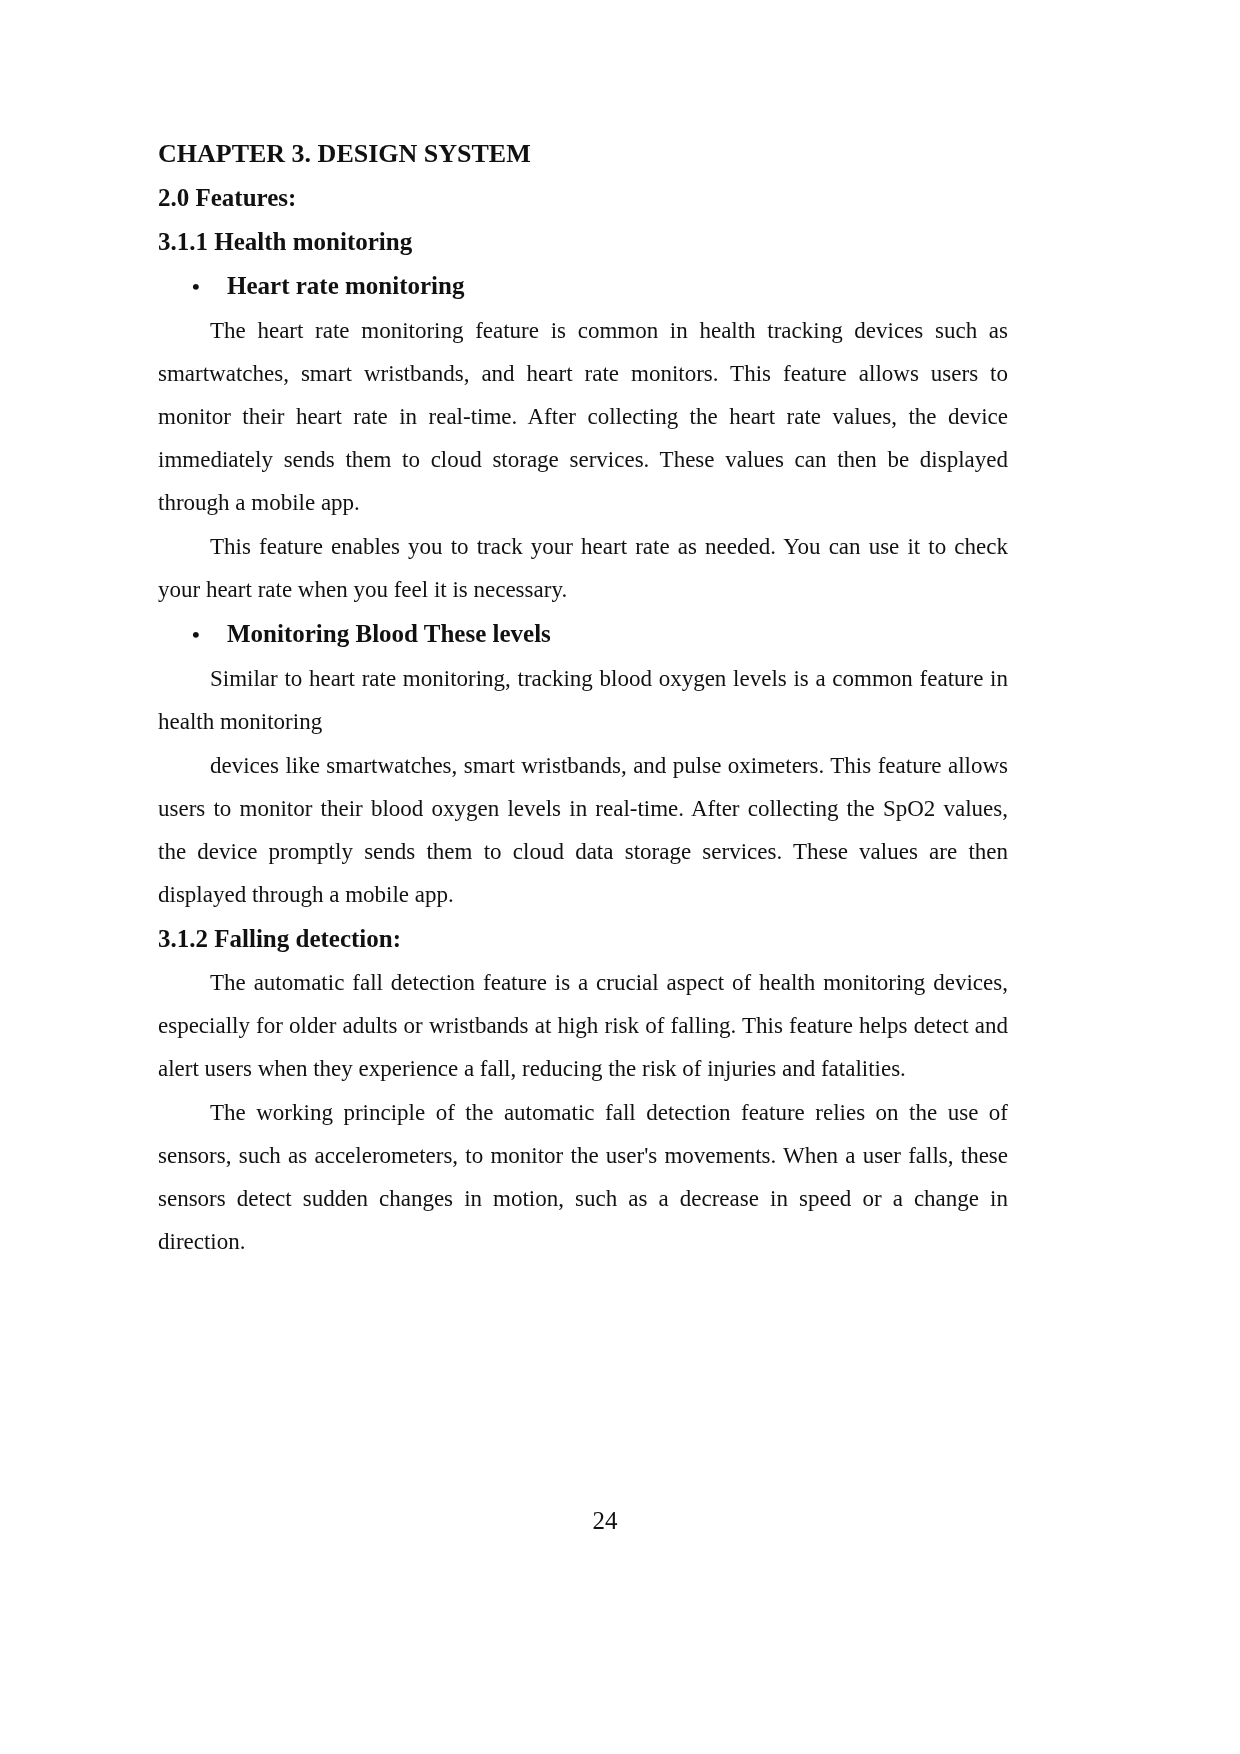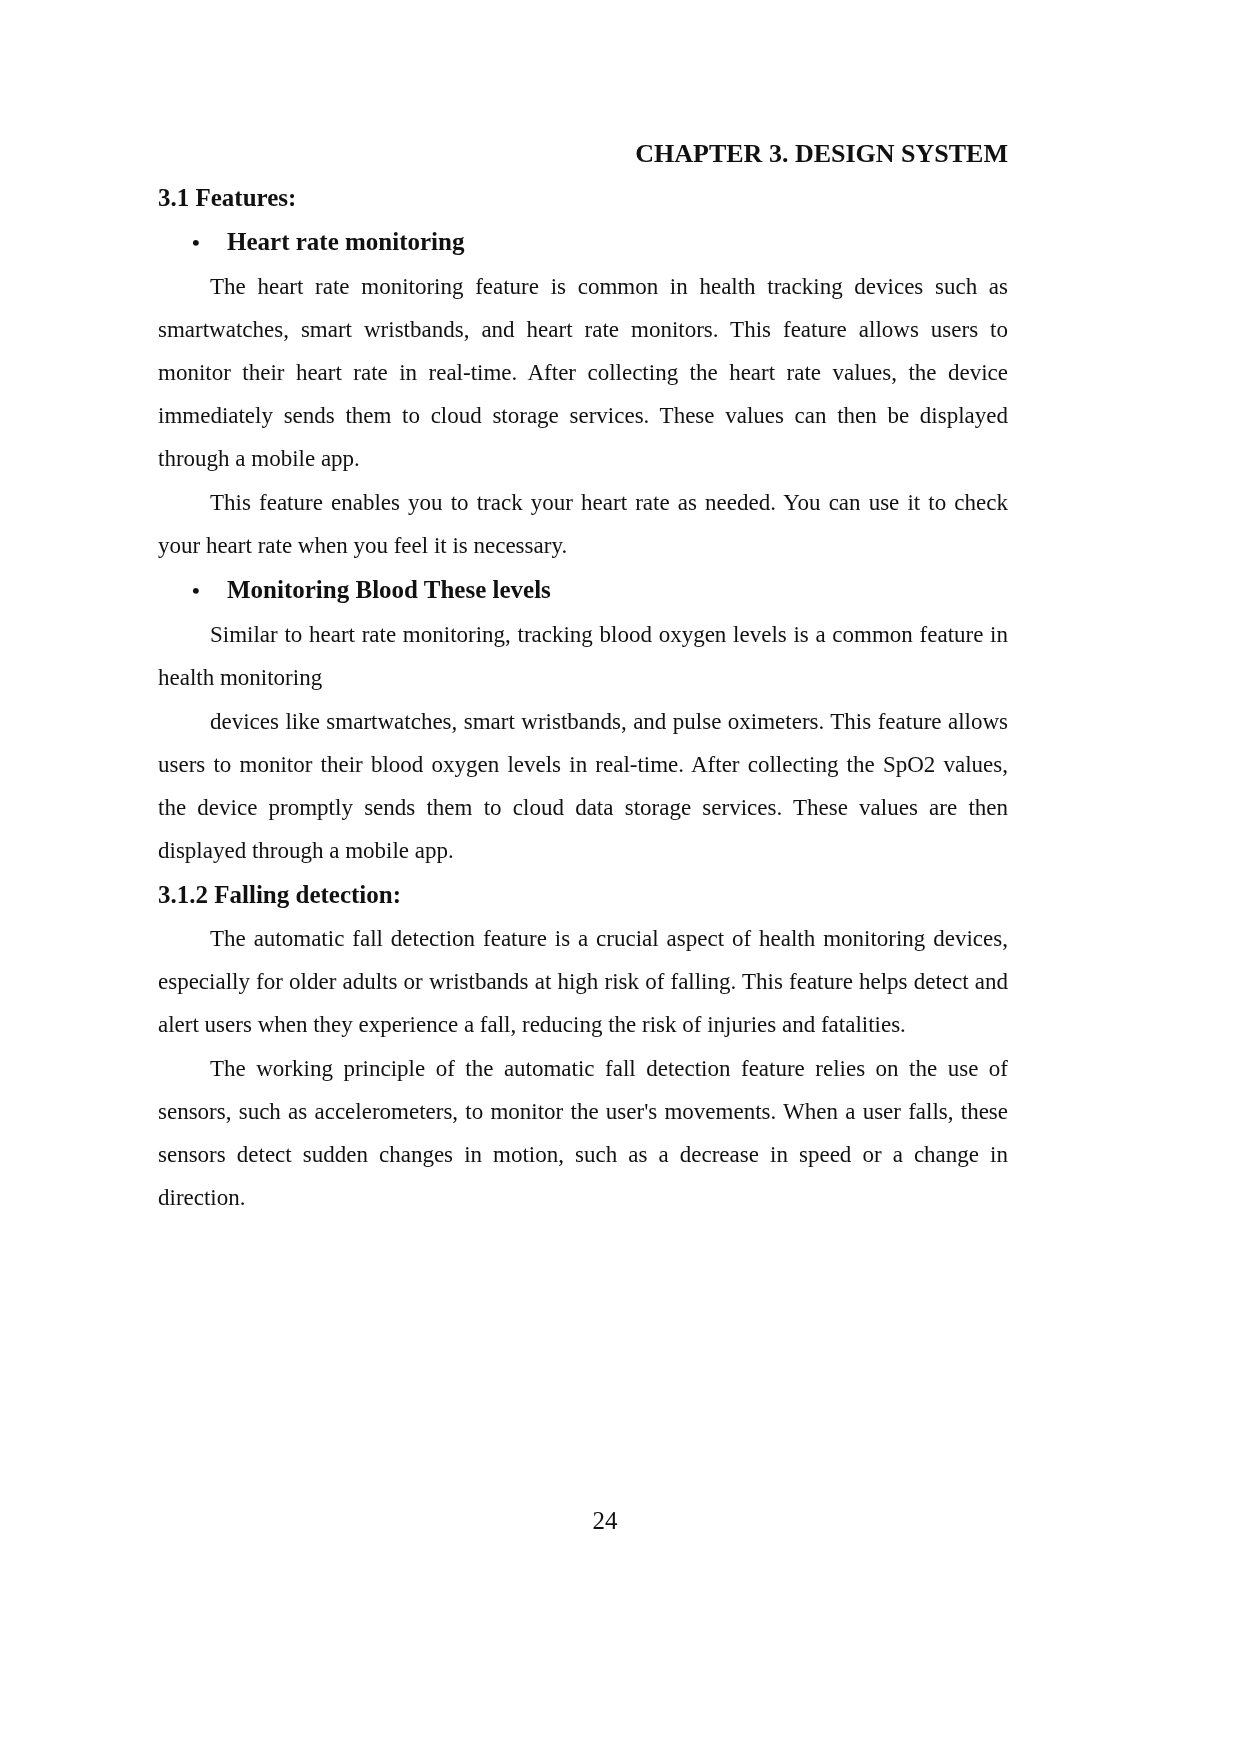--- a/index.html
+++ b/index.html
@@ -17,21 +17,21 @@
     font-family: "Liberation Serif", "DejaVu Serif", serif;
     color: #111111;
     overflow: hidden;
   }
   .content {
     padding: 132px 232px 0 158px;
   }
   .chapter-title {
     font-size: 26px;
     font-weight: bold;
-    text-align: right;
+    text-align: left;
     line-height: 43px;
     margin: 0;
   }
   .heading {
     font-size: 25px;
     font-weight: bold;
     line-height: 43px;
     margin: 1px 0 0 0;
     text-align: left;
   }
@@ -67,22 +67,23 @@
   }
 </style>
 </head>
 <body>
 
 <div class="page">
   <div class="content">
 
     <h1 class="chapter-title">CHAPTER 3. DESIGN SYSTEM</h1>
 
-    <h2 class="heading">3.1 Features:</h2>
+    <h2 class="heading">2.0 Features:</h2>
 
+    <h3 class="heading">3.1.1 Health monitoring</h3>
 
     <div class="bullet-item">
       <span class="bullet-dot">•</span>
       <span class="bullet-label">Heart rate monitoring</span>
     </div>
 
     <p class="para">The heart rate monitoring feature is common in health tracking devices such as smartwatches, smart wristbands, and heart rate monitors. This feature allows users to monitor their heart rate in real-time. After collecting the heart rate values, the device immediately sends them to cloud storage services. These values can then be displayed through a mobile app.</p>
 
     <p class="para">This feature enables you to track your heart rate as needed. You can use it to check your heart rate when you feel it is necessary.</p>
 

